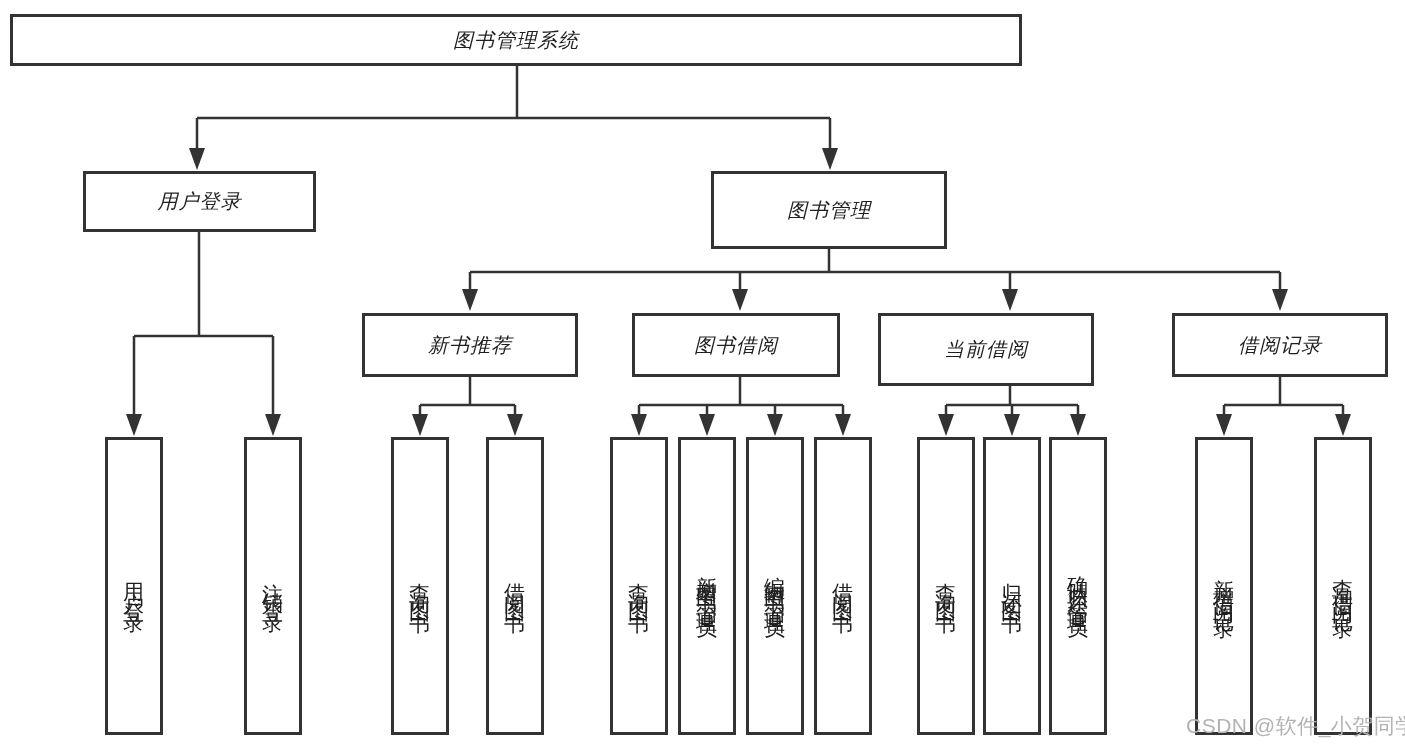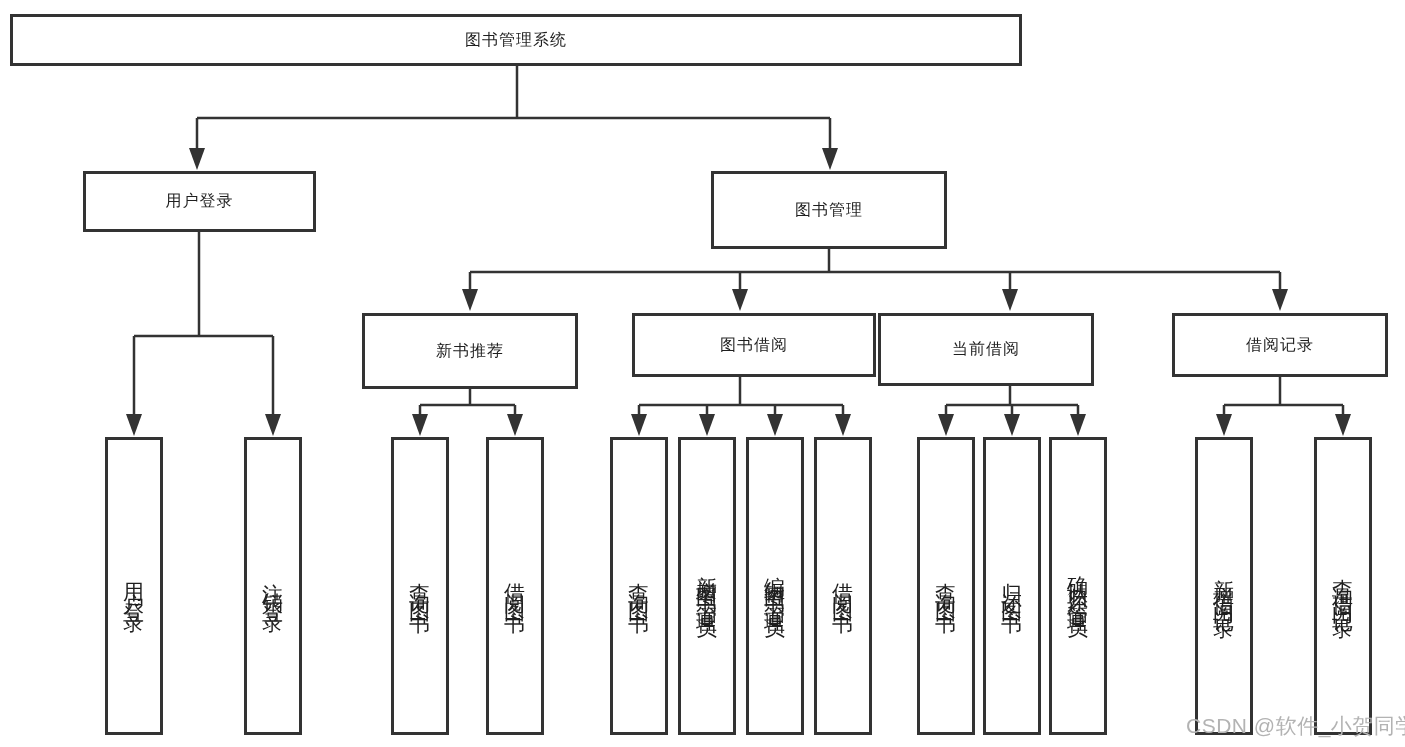--- a/index.html
+++ b/index.html
@@ -26,23 +26,24 @@
     box-sizing: border-box;
     border: 3px solid #333333;
     background: #ffffff;
     display: flex;
     align-items: center;
     justify-content: center;
     z-index: 1;
     color: #1f1f1f;
   }
   .hlabel {
-    font-size: 16px;
+    font-size: 20px;
     letter-spacing: 1px;
     white-space: nowrap;
+    font-style: italic;
   }
   .leaf .vlabel {
     writing-mode: vertical-rl;
     font-size: 21px;
     letter-spacing: 10px;
     line-height: 1;
     white-space: nowrap;
   }
   #watermark {
     position: absolute;
@@ -134,24 +135,24 @@
     <span class="hlabel">图书管理系统</span>
   </div>
 
   <div class="box" style="left:83px;top:171px;width:233px;height:61px">
     <span class="hlabel">用户登录</span>
   </div>
   <div class="box" style="left:711px;top:171px;width:236px;height:78px">
     <span class="hlabel">图书管理</span>
   </div>
 
-  <div class="box" style="left:362px;top:313px;width:216px;height:76px">
+  <div class="box" style="left:362px;top:313px;width:216px;height:64px">
     <span class="hlabel">新书推荐</span>
   </div>
-  <div class="box" style="left:632px;top:313px;width:244px;height:64px">
+  <div class="box" style="left:632px;top:313px;width:208px;height:64px">
     <span class="hlabel">图书借阅</span>
   </div>
   <div class="box" style="left:878px;top:313px;width:216px;height:73px">
     <span class="hlabel">当前借阅</span>
   </div>
   <div class="box" style="left:1172px;top:313px;width:216px;height:64px">
     <span class="hlabel">借阅记录</span>
   </div>
 
   <div class="box leaf" style="left:105px;top:437px;width:58px;height:298px">

